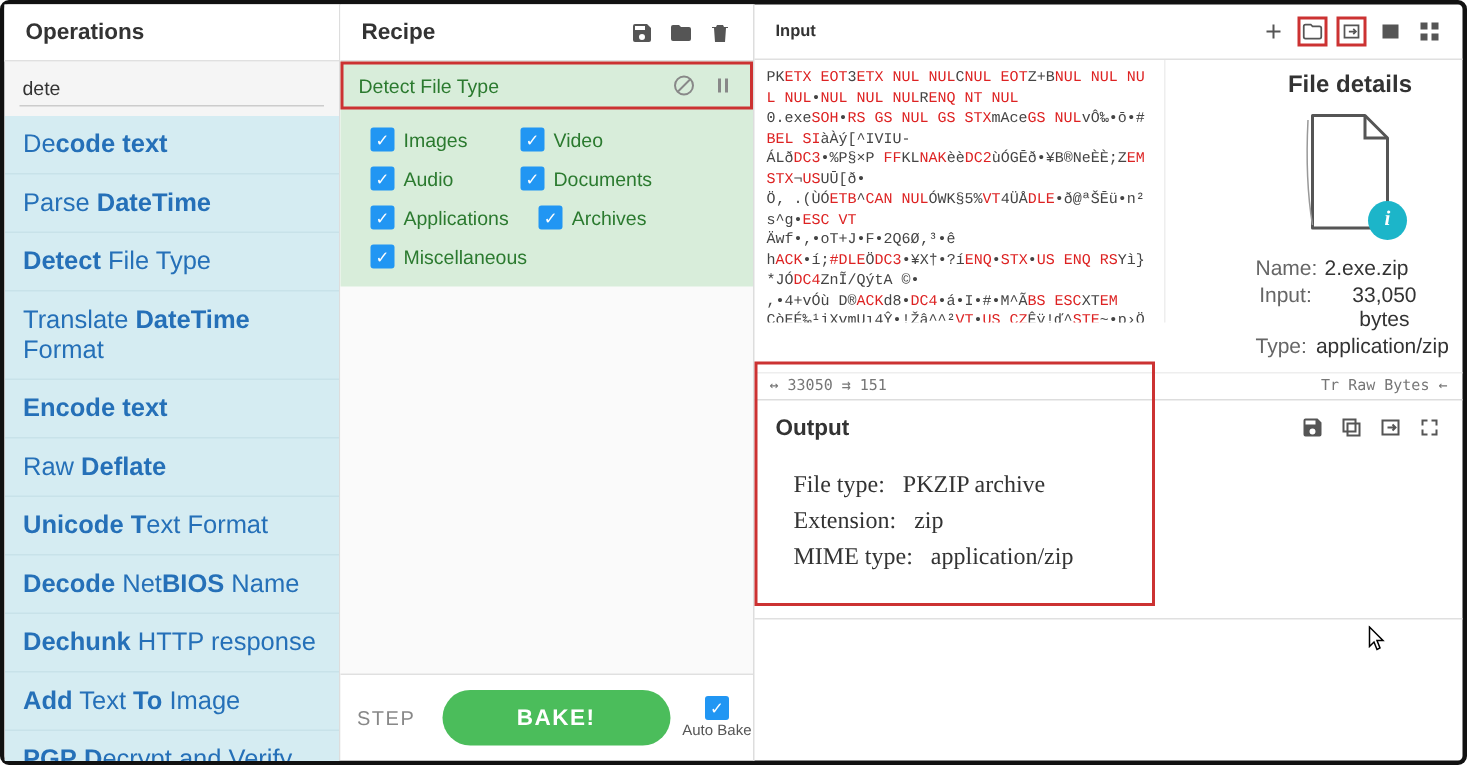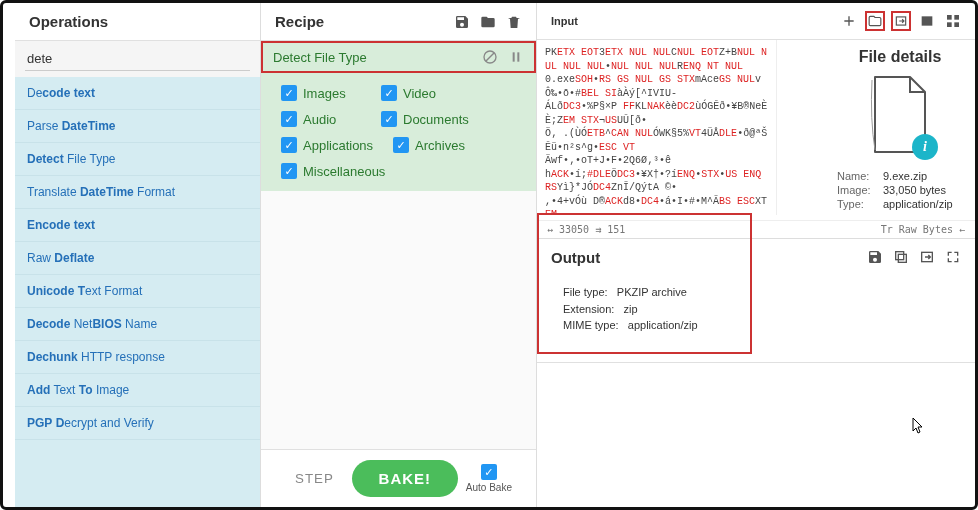--- a/index.html
+++ b/index.html
@@ -1,66 +1,66 @@
 <!DOCTYPE html>
 <html><head>
 <meta charset="utf-8">
 <style>
 * { box-sizing: border-box; margin: 0; padding: 0; }
 body { font-family: -apple-system, BlinkMacSystemFont, "Segoe UI", Arial, sans-serif; font-size: 13px; color: #333; background: #fff; width: 978px; height: 510px; overflow: hidden; }
 .app { display: flex; width: 100%; height: 100%; border: 3px solid #111; border-radius: 6px; }
 .col { display: flex; flex-direction: column; border-right: 1px solid #ddd; }
-.operations { width: 246px; background: #f5f5f5; margin-left: 12px; }
+.operations { width: 224px; background: #f5f5f5; }
 .recipe { width: 276px; background: #fff; }
 .io { flex: 1; display: flex; flex-direction: column; }
 .panel-header { display: flex; align-items: center; justify-content: space-between; padding: 10px 14px; border-bottom: 1px solid #e0e0e0; background: #fff; }
 .panel-header h2 { font-size: 15px; font-weight: 600; color: #333; }
 .panel-header .tools { display: flex; gap: 10px; color: #555; }
 .panel-header .tools .icon { cursor: pointer; }
 .search { padding: 6px 10px; }
 .search input { width: 100%; border: none; border-bottom: 1px solid #ccc; padding: 4px 2px; font-size: 13px; background: transparent; outline: none; color: #333; }
 .op-list { flex: 1; overflow-y: auto; background: #d5ecf2; }
-.op-item { padding: 9px 12px; color: #2570b8; border-bottom: 1px solid #c8e2e9; cursor: pointer; font-size: 12px; }
+.op-item { padding: 9px 12px; color: #2570b8; border-bottom: 1px solid #c8e2e9; cursor: pointer; font-size: 17px; }
 .op-item b { font-weight: 600; }
 .recipe-body { flex: 1; background: #fafafa; }
 .recipe-op { background: #d8edda; padding: 0 0 12px 0; }
 .recipe-op-head { display: flex; align-items: center; justify-content: space-between; padding: 8px 12px; outline: 2px solid #cc3232; outline-offset: -2px; }
 .recipe-op-head .title { color: #2b7a2f; font-weight: 500; }
 .recipe-op-head .mini-tools { color: #888; display: flex; gap: 10px; }
 .recipe-op-checks { display: flex; flex-wrap: wrap; gap: 10px 20px; padding: 12px 20px 0 20px; }
 .chk { display: flex; align-items: center; gap: 6px; color: #2b7a2f; font-size: 13px; cursor: pointer; min-width: 80px; }
 .chk .box { width: 16px; height: 16px; background: #2196f3; border-radius: 2px; display: flex; align-items: center; justify-content: center; color: #fff; font-size: 11px; }
-.recipe-foot { display: flex; align-items: center; padding: 10px 24px; border-top: 1px solid #e0e0e0; gap: 8px; }
+.recipe-foot { display: flex; align-items: center; padding: 10px 1px; border-top: 1px solid #e0e0e0; gap: 8px; }
 .step-btn { color: #888; font-weight: 500; letter-spacing: 1px; padding: 8px 10px; background: transparent; border: none; cursor: pointer; }
 .bake-btn { flex: 1; background: #4bbd5b; color: #fff; border: none; border-radius: 22px; padding: 10px 0; font-weight: 700; font-size: 15px; letter-spacing: 1px; cursor: pointer; }
 .autobake { display: flex; flex-direction: column; align-items: center; gap: 2px; font-size: 10px; color: #555; }
 .autobake .box { width: 16px; height: 16px; background: #2196f3; border-radius: 2px; display: flex; align-items: center; justify-content: center; color: #fff; font-size: 11px; }
 .input-area { display: flex; border-bottom: 1px solid #ddd; }
 .input-main { flex: 1; display: flex; flex-direction: column; }
 .input-header { display: flex; align-items: center; justify-content: space-between; padding: 10px 14px; border-bottom: 1px solid #e0e0e0; }
 .input-header h2 { font-size: 11px; font-weight: 600; }
 .input-header .tools { display: flex; gap: 10px; color: #555; align-items: center; }
 .input-body { display: flex; gap: 48px; }
 .hex-dump { flex: 1; padding: 6px 8px; font-family: "Courier New", monospace; font-size: 10px; line-height: 1.35; color: #444; overflow: hidden; height: 175px; border-right: 1px solid #eee; word-break: break-all; }
 .hex-dump .red { color: #d22; }
 .file-details { width: 150px; padding: 8px; text-align: center; font-size: 11px; }
 .file-details h3 { font-size: 16px; font-weight: 600; margin-bottom: 6px; }
 .file-icon-wrap { position: relative; width: 80px; height: 90px; margin: 0 auto 8px; }
 .file-icon-wrap svg { width: 80px; height: 90px; }
 .info-badge { position: absolute; bottom: 2px; right: 2px; width: 26px; height: 26px; background: #1cb5c9; border-radius: 50%; color: #fff; font-weight: 700; display: flex; align-items: center; justify-content: center; font-size: 14px; font-style: italic; font-family: Georgia, serif; }
-.file-meta { text-align: left; font-size: 11px; padding: 0 4px; }
+.file-meta { text-align: center; font-size: 14px; padding: 0 4px; }
 .file-meta .row { display: flex; gap: 6px; margin-bottom: 2px; }
 .file-meta .k { color: #666; width: 40px; }
 .status-bar { display: flex; align-items: flex-start; justify-content: space-between; padding: 3px 10px; font-size: 10px; color: #777; border-top: 1px solid #eee; font-family: monospace; }
 .status-bar .right { display: flex; gap: 8px; align-items: center; }
 .output-area { flex: 1; display: flex; flex-direction: column; }
 .output-header { display: flex; align-items: center; justify-content: space-between; padding: 10px 14px; border-bottom: 1px solid #e0e0e0; }
 .output-header h2 { font-size: 15px; font-weight: 600; }
 .output-header .tools { display: flex; gap: 10px; color: #555; }
-.output-body { padding: 8px 12px; font-family: Liberation Sans, sans-serif; font-size: 11px; line-height: 1.5; white-space: pre; }
+.output-body { padding: 8px 12px; font-family: Liberation Serif, serif; font-size: 16px; line-height: 1.5; white-space: pre; }
 .output-highlight { outline: 2px solid #cc3232; display: inline-block; padding-right: 40px; padding-bottom: 10px; margin-top: -34px; padding-top: 34px; margin-left: -12px; padding-left: 12px; }
 .icon { width: 16px; height: 16px; display: inline-flex; align-items: center; justify-content: center; }
 .icon svg { width: 16px; height: 16px; fill: currentColor; }
 .red-box { outline: 2px solid #cc3232; padding: 1px; }
 .cursor-icon { position: absolute; right: 52px; bottom: 72px; color: #222; }
 </style>
 </head>
 <body>
 
 <div class="app">
@@ -214,24 +214,24 @@
               <svg viewBox="0 0 80 90">
                   <path d="M15 5 h35 l15 15 v60 h-50 z" fill="#fff" stroke="#555" stroke-width="2" stroke-linejoin="round"></path>
                   <path d="M50 5 v15 h15" fill="none" stroke="#555" stroke-width="2"></path>
                   <path d="M12 8 q-2 40 3 70" fill="none" stroke="#999" stroke-width="1"></path>
                 </svg>
               <div class="info-badge">i</div>
             </div>
             <div class="file-meta">
               <div class="row">
                   <span class="k">Name:</span>
-                  <span>9.exe.zip</span>
+                  <span>2.exe.zip</span>
                 </div>
               <div class="row">
-                  <span class="k">Image:</span>
+                  <span class="k">Input:</span>
                   <span>33,050 bytes</span>
                 </div>
               <div class="row">
                   <span class="k">Type:</span>
                   <span>application/zip</span>
                 </div>
             </div>
           </div>
         </div>
         <div class="status-bar">

